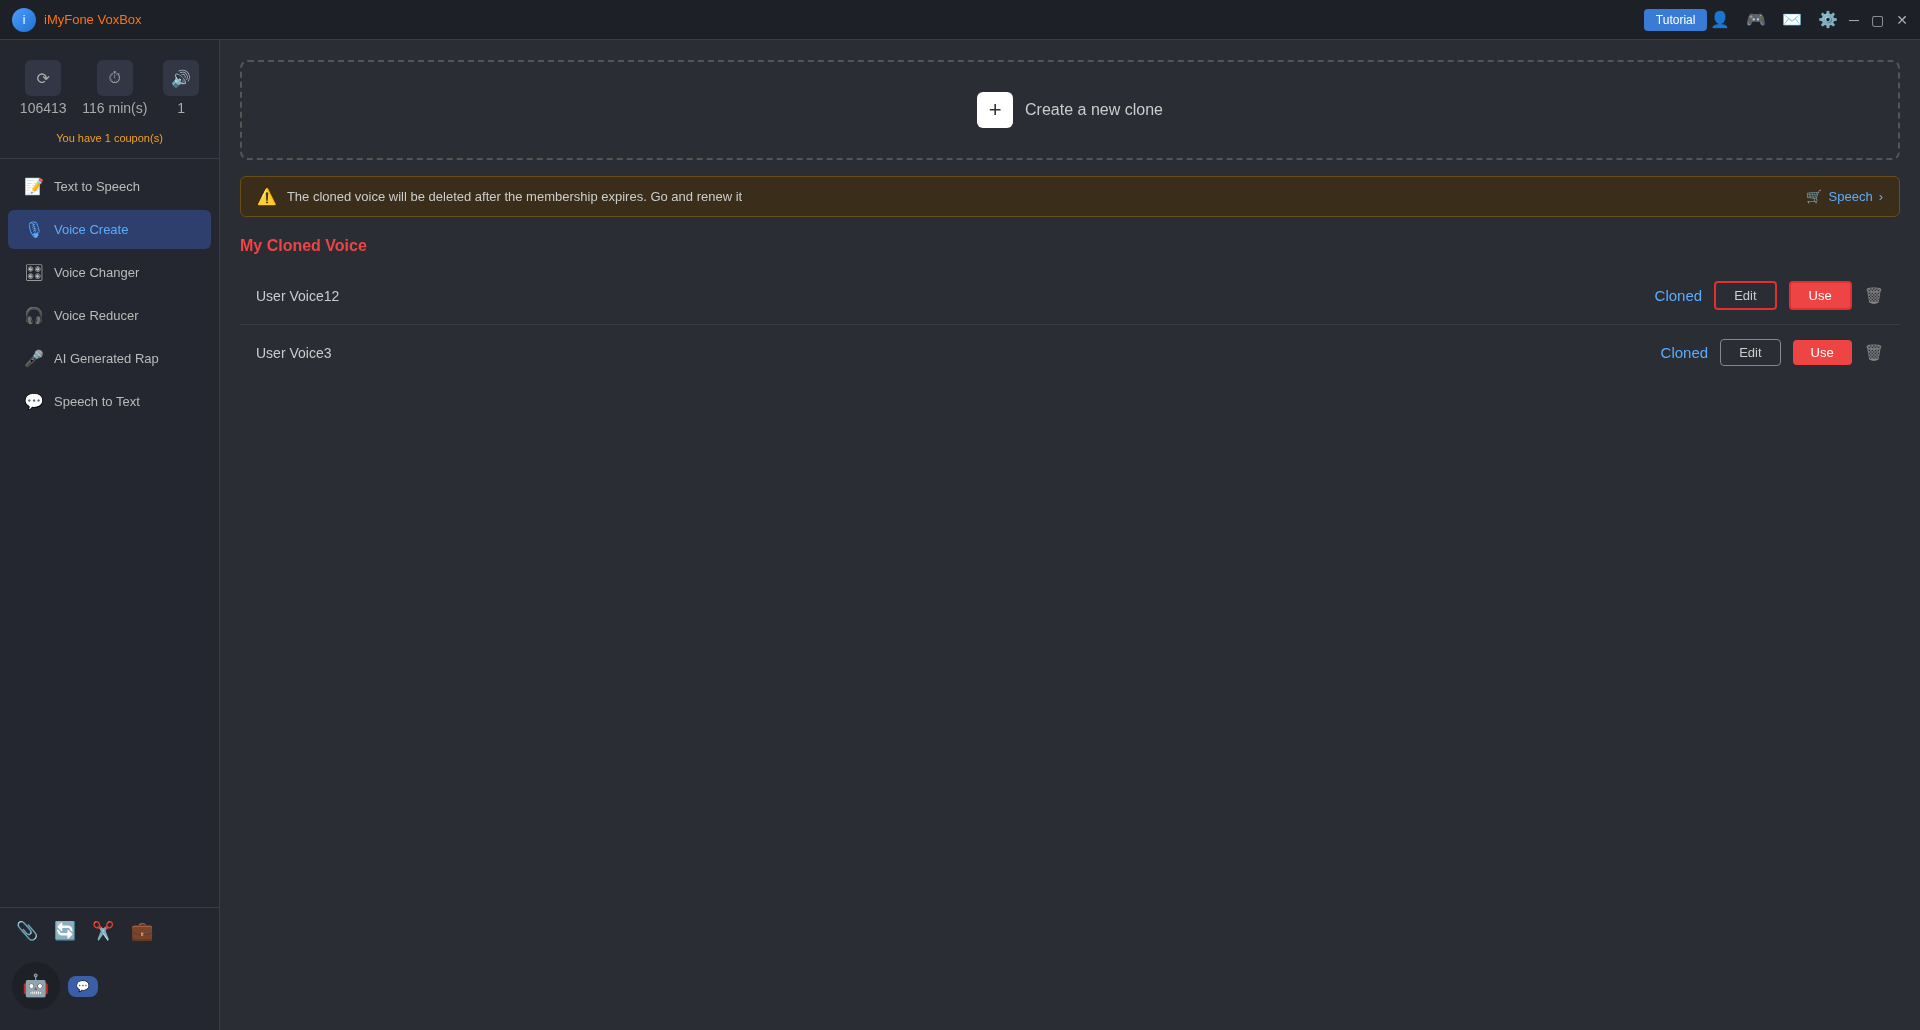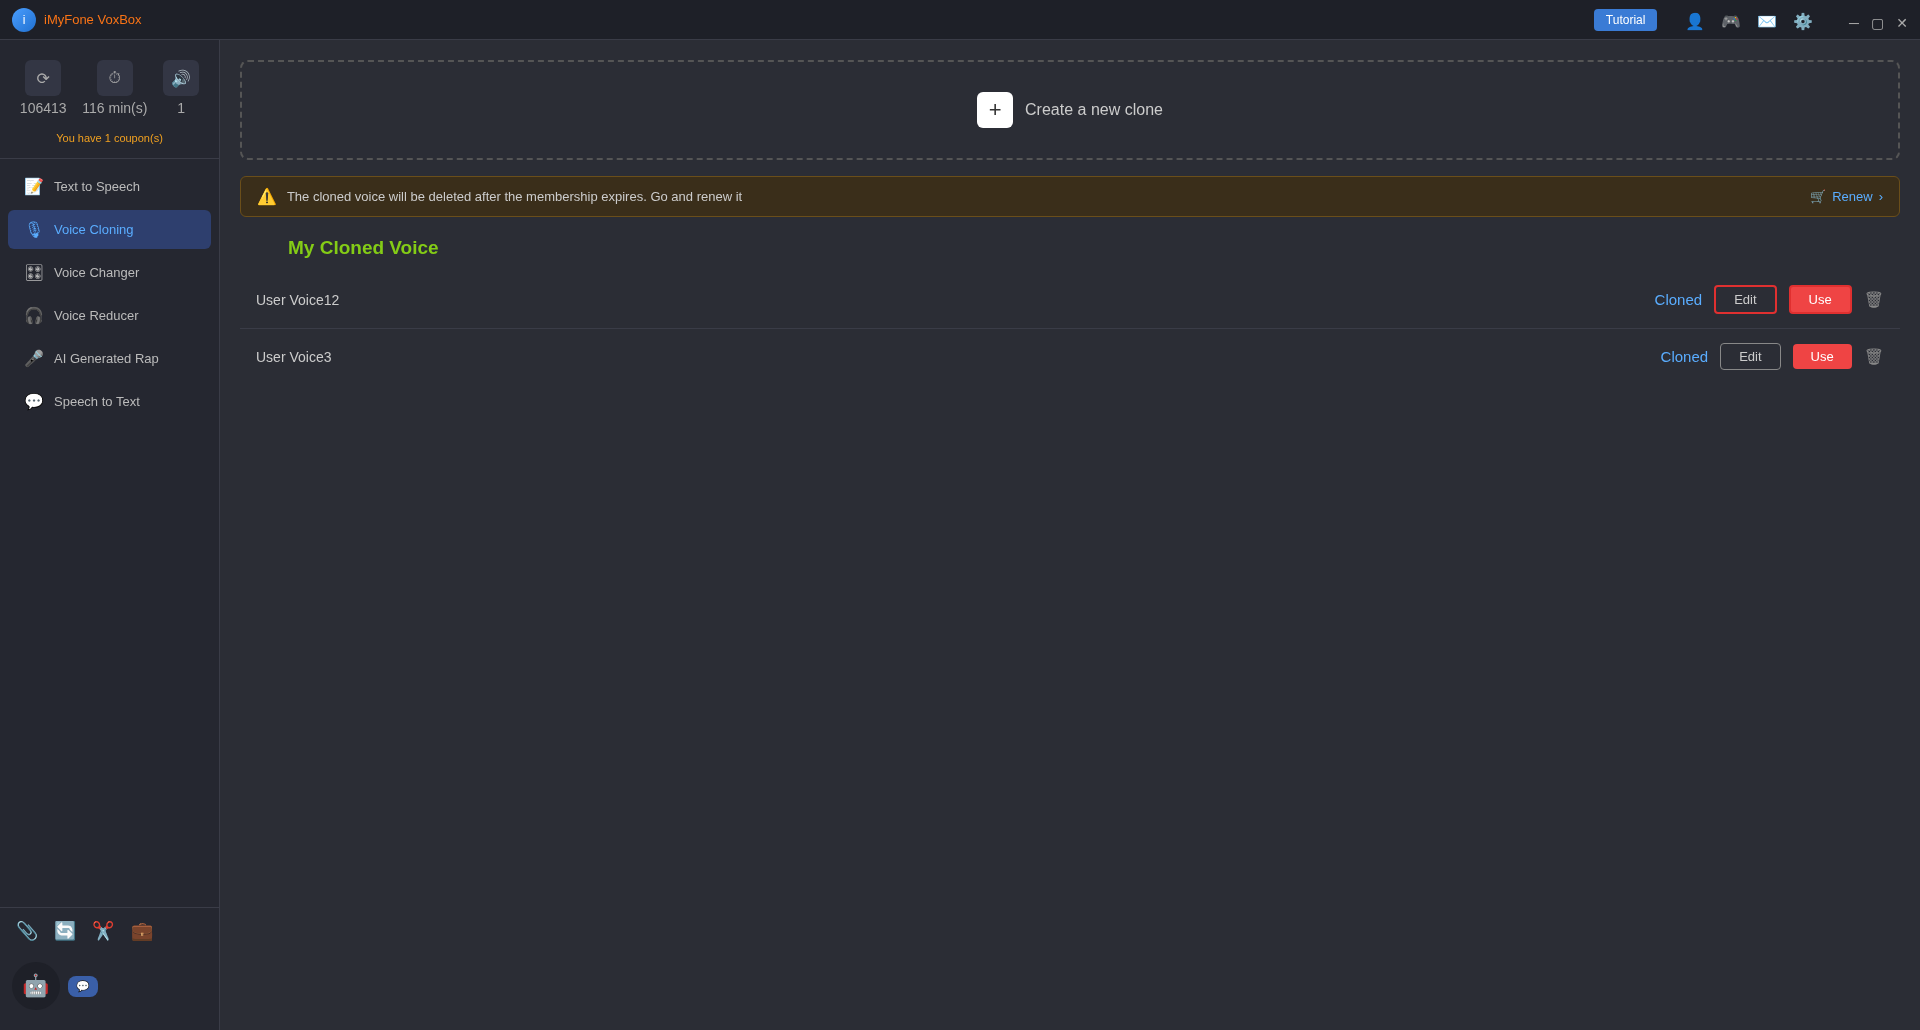--- a/index.html
+++ b/index.html
@@ -38,22 +38,22 @@
       font-size: 12px;
       color: white;
     }
     .app-title-text {
       font-size: 13px;
       color: #f97316;
       font-weight: 500;
     }
     .titlebar-right {
       display: flex;
-      align-items: flex-end;
-      gap: 28px;
+      align-items: center;
+      gap: 3px;
     }
     .tutorial-btn {
       background: #3a7bd5;
       color: white;
       border: none;
       border-radius: 4px;
       padding: 4px 12px;
       font-size: 12px;
       cursor: pointer;
     }
@@ -267,25 +267,24 @@
       display: flex;
       align-items: center;
       gap: 6px;
       color: #5aadff;
       font-size: 13px;
       cursor: pointer;
     }
 
     
     .section-title {
-      font-size: 19px;
-      color: #84cc16;
+      font-size: 16px;
+      color: #ef4444;
       font-weight: 600;
       margin-bottom: 12px;
-      margin-left: 48px;
     }
 
     .voice-row {
       display: flex;
       align-items: center;
       justify-content: space-between;
       padding: 14px 16px;
       border-bottom: 1px solid #3a3c47;
     }
     .voice-row:last-child {
@@ -382,21 +381,21 @@
 
     <div class="sidebar-divider"></div>
 
     <div class="sidebar-item">
       <span class="sidebar-item-icon">📝</span>
       <span>Text to Speech</span>
     </div>
 
     <div class="sidebar-item active">
       <span class="sidebar-item-icon">🎙</span>
-      <span>Voice Cloning</span>
+      <span>Voice Create</span>
     </div>
 
     <div class="sidebar-item">
       <span class="sidebar-item-icon">🎛</span>
       <span>Voice Changer</span>
     </div>
 
     <div class="sidebar-item">
       <span class="sidebar-item-icon">🎧</span>
       <span>Voice Reducer</span>
@@ -434,21 +433,21 @@
       </div>
     </div>
 
     <div class="warning-banner">
       <div class="warning-left">
         <span class="warning-icon">⚠️</span>
         <span>The cloned voice will be deleted after the membership expires. Go and renew it</span>
       </div>
       <div class="renew-link">
         <span>🛒</span>
-        <span>Renew</span>
+        <span>Speech</span>
         <span>›</span>
       </div>
     </div>
 
     <div class="section-title">My Cloned Voice</div>
 
     <div class="voice-row">
       <span class="voice-name">User Voice12</span>
       <div class="voice-row-right">
         <span class="cloned-badge">Cloned</span>

